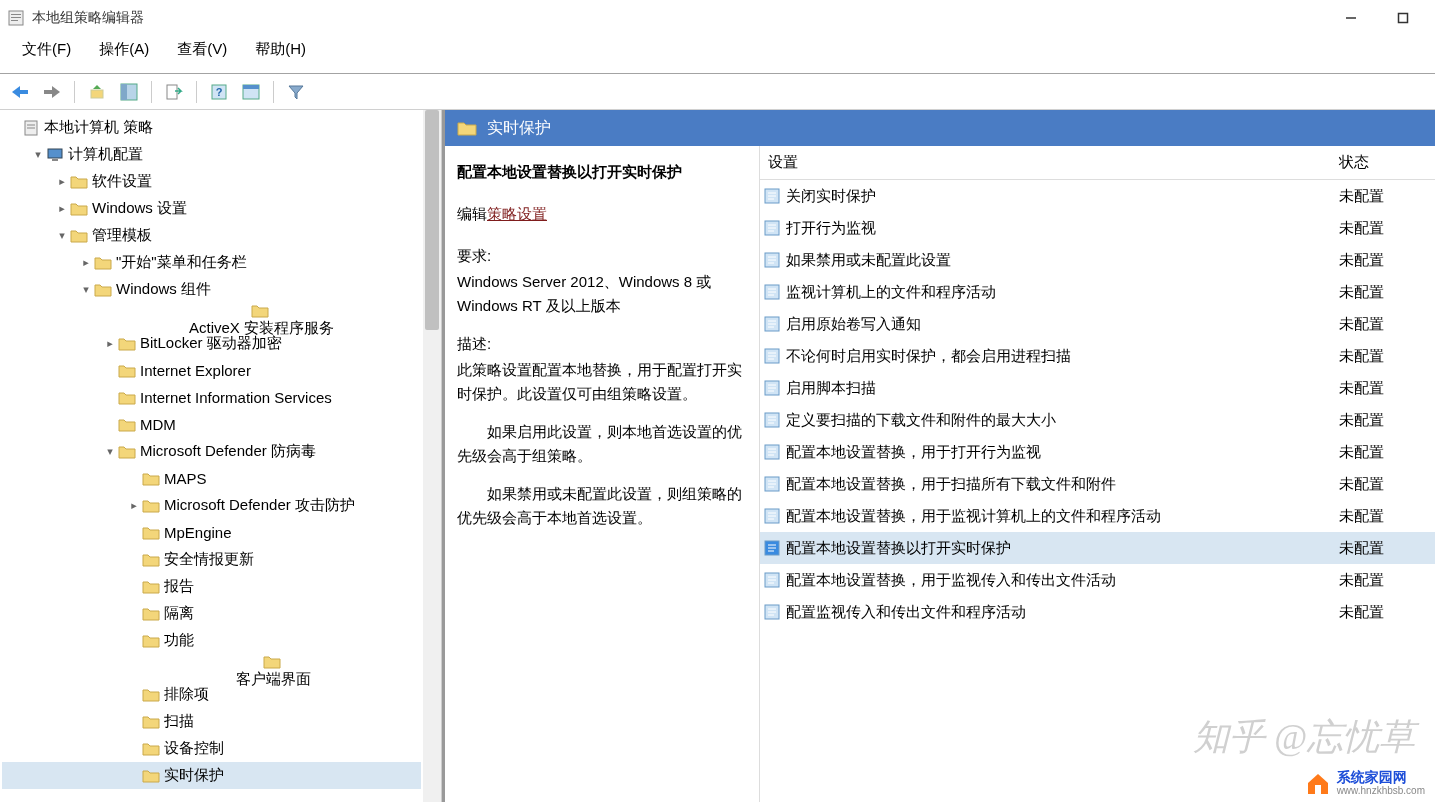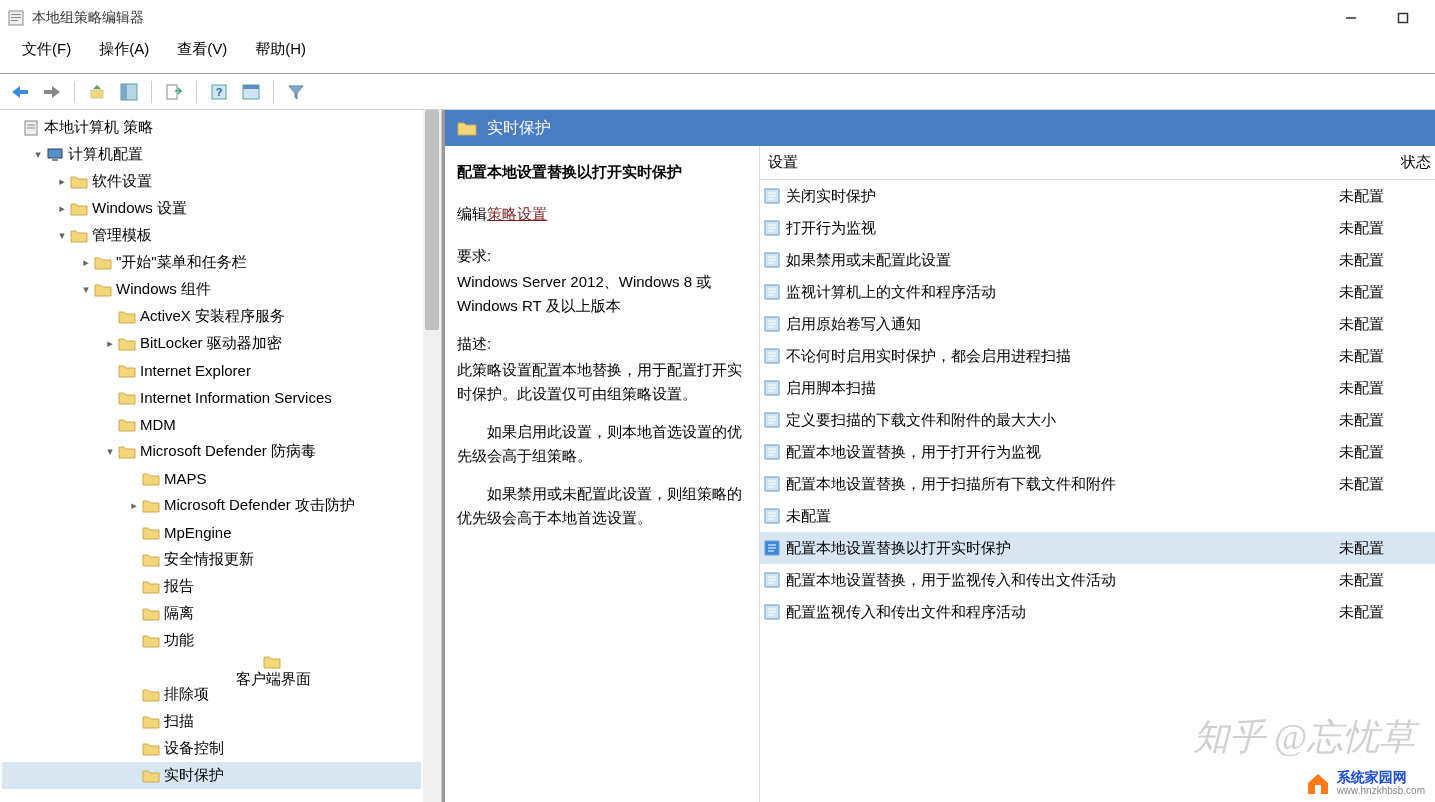--- a/index.html
+++ b/index.html
@@ -39,21 +39,21 @@
 .desc-edit { margin-bottom: 18px; }
 .desc-edit a { color: #7f1d1d; text-decoration: underline; }
 .desc-label { color: #000; margin-bottom: 2px; }
 .desc-para { margin-bottom: 14px; }
 .desc-indent { text-indent: 2em; }
 
 
 .list-pane { flex: 1; }
 .list-header { height: 34px; display: flex; align-items: center; border-bottom: 1px solid #ddd; font-size: 15px; }
 .col-name { flex: 1; padding-left: 8px; }
-.col-state { width: 96px; text-align: right; padding-right: 4px; }
+.col-state { width: 96px; text-align: left; padding-right: 4px; }
 .list-row { height: 32px; display: flex; align-items: center; font-size: 15px; padding-left: 4px; }
 .list-row.selected { background: #d8e6f2; }
 .list-icon { width: 16px; height: 16px; margin-right: 6px; flex-shrink: 0; }
 .list-row .rname { flex: 1; white-space: nowrap; overflow: hidden; }
 .list-row .rstate { width: 96px; }
 
 
 .tree { font-size: 15px; padding-left: 2px; padding-right: 20px; }
 .tree-row { height: 27px; display: flex; align-items: center; white-space: nowrap; }
 .tree-row.selected { background: #d8e6f2; }
@@ -201,21 +201,21 @@
           </svg>
           <span>"开始"菜单和任务栏</span>
         </div>
         <div class="tree-row" style="padding-left: 76px;">
           <span class="expander">▾</span>
           <svg class="tree-icon" viewBox="0 0 18 16">
             <path d="M1 3 L1 14 L17 14 L17 5 L8 5 L6 3 Z" fill="#f3d67a" stroke="#caa94a"></path>
           </svg>
           <span>Windows 组件</span>
         </div>
-        <div class="tree-row" style="padding-left: 100px;">
+        <div class="tree-row" style="padding-left: 100px; flex-direction: column;">
           <span class="expander"></span>
           <svg class="tree-icon" viewBox="0 0 18 16">
             <path d="M1 3 L1 14 L17 14 L17 5 L8 5 L6 3 Z" fill="#f3d67a" stroke="#caa94a"></path>
           </svg>
           <span>ActiveX 安装程序服务</span>
         </div>
         <div class="tree-row" style="padding-left: 100px;">
           <span class="expander">▸</span>
           <svg class="tree-icon" viewBox="0 0 18 16">
             <path d="M1 3 L1 14 L17 14 L17 5 L8 5 L6 3 Z" fill="#f3d67a" stroke="#caa94a"></path>
@@ -466,20 +466,21 @@
               <span class="rname">配置本地设置替换，用于扫描所有下载文件和附件</span>
               <span class="rstate">未配置</span>
             </div>
             <div class="list-row">
               <svg class="list-icon" viewBox="0 0 16 16">
                 <rect x="1" y="1" width="14" height="14" fill="#d0e4f5" stroke="#6a9bc8"></rect>
                 <line x1="4" y1="5" x2="12" y2="5" stroke="#fff"></line>
                 <line x1="4" y1="8" x2="12" y2="8" stroke="#fff"></line>
                 <line x1="4" y1="11" x2="10" y2="11" stroke="#fff"></line>
               </svg>
+              <span class="rname">配置本地设置替换，用于监视计算机上的文件和程序活动</span>
               <span class="rstate">未配置</span>
             </div>
             <div class="list-row selected">
               <svg class="list-icon" viewBox="0 0 16 16">
                 <rect x="1" y="1" width="14" height="14" fill="#3a8be0" stroke="#6a9bc8"></rect>
                 <line x1="4" y1="5" x2="12" y2="5" stroke="#fff"></line>
                 <line x1="4" y1="8" x2="12" y2="8" stroke="#fff"></line>
                 <line x1="4" y1="11" x2="10" y2="11" stroke="#fff"></line>
               </svg>
               <span class="rname">配置本地设置替换以打开实时保护</span>

